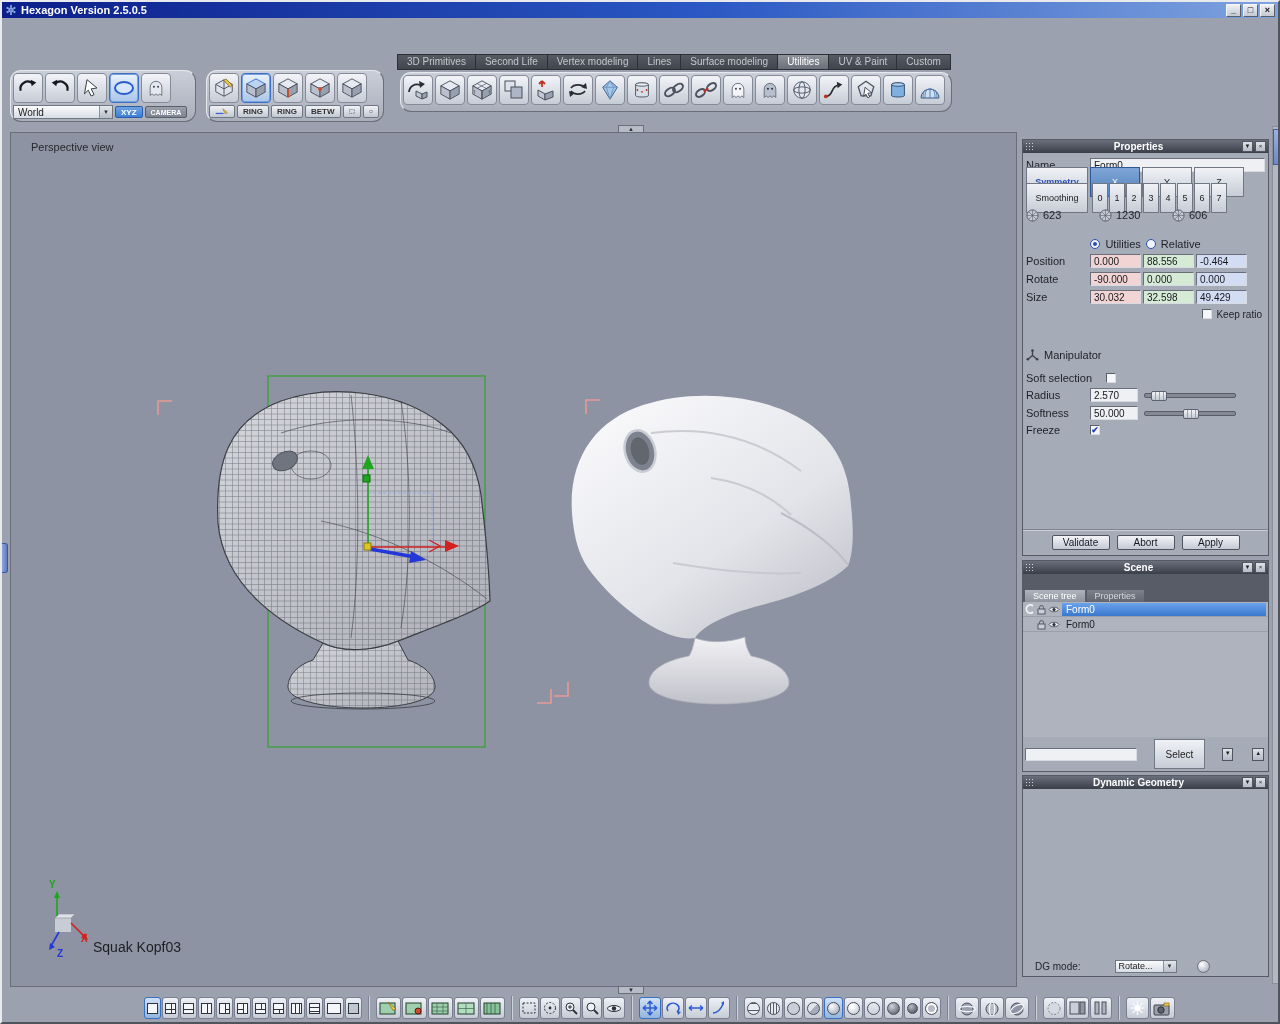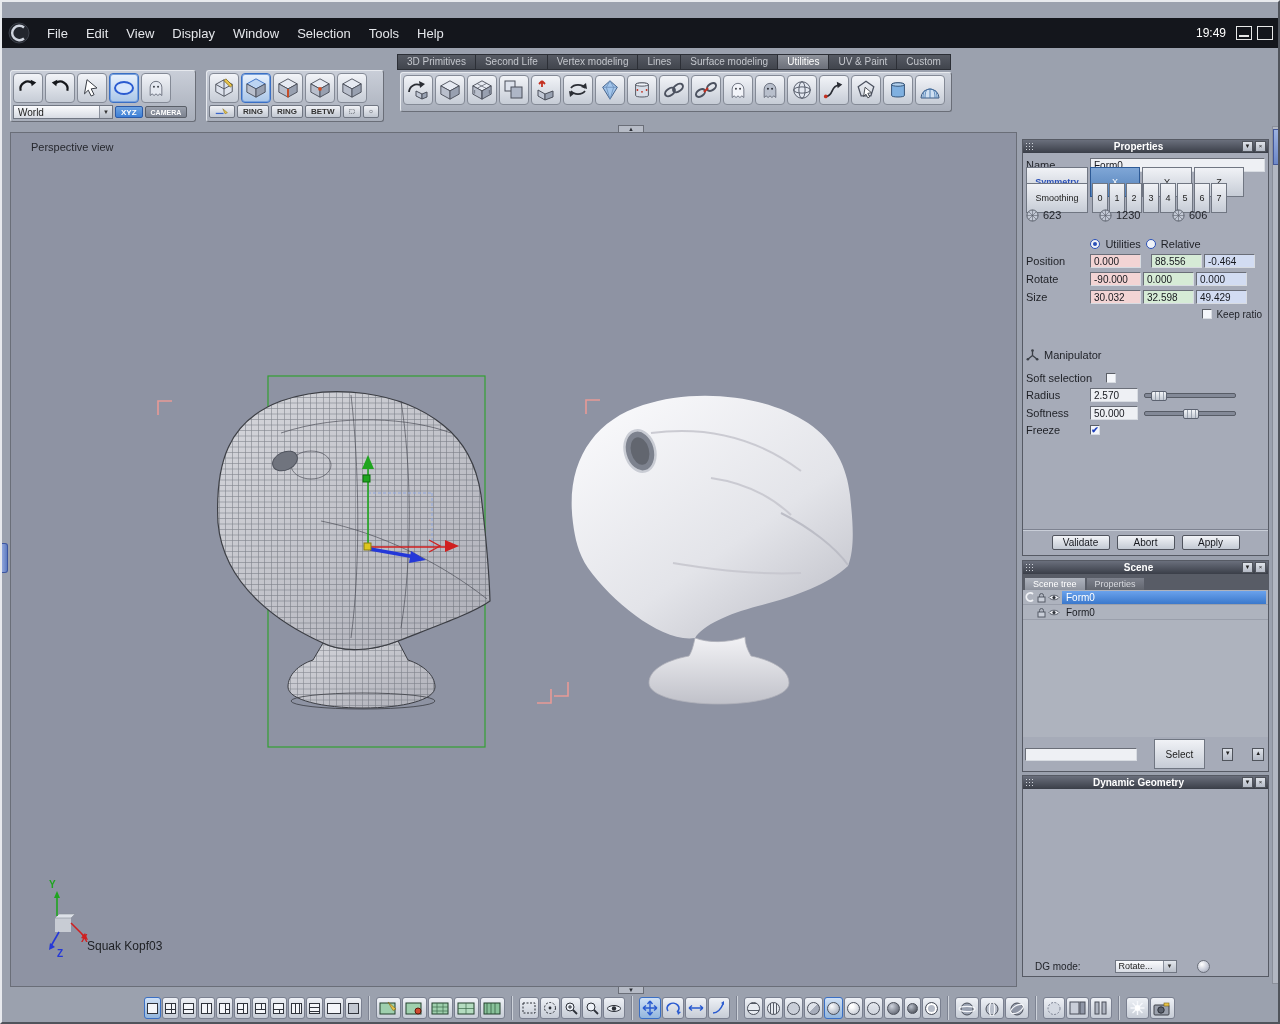--- a/index.html
+++ b/index.html
@@ -20,35 +20,35 @@
   .clock{margin-left:auto;font-size:12px;color:#fff;padding-right:10px}
   .mb-btn{width:16px;height:14px;border:1px solid #e8e8e8;margin-right:5px;position:relative}
   .mb-btn.min::after{content:"";position:absolute;left:2px;bottom:2px;width:10px;height:2px;background:#e8e8e8}
 
   
   .tabstrip{position:absolute;left:395px;top:52px;height:16px;display:flex;background:#2c2f36;padding:1px;gap:1px}
   .tab{background:linear-gradient(#565a63,#41454d);color:#c3c6cc;font-size:10px;padding:1px 9px 0;white-space:nowrap;cursor:default}
   .tab.active{background:linear-gradient(#8e929b,#6b6f79);color:#fff}
 
   
-  .tgroup{position:absolute;background:linear-gradient(#c9ced8,#a8aeba);border:1px solid;border-color:#e6e9ee #6a6e78 #6a6e78 #e6e9ee;border-radius:3px;padding:2px}
+  .tgroup{position:absolute;background:linear-gradient(#c9ced8,#a8aeba);border:1px solid;border-color:#e6e9ee #6a6e78 #6a6e78 #e6e9ee;border-radius:11px;padding:2px}
   .trow{display:flex;align-items:center;gap:2px}
   .tbtn{width:30px;height:30px;border-radius:4px;background:linear-gradient(#f2f4f8,#c6ccd6);border:1px solid #848a96;display:flex;align-items:center;justify-content:center;cursor:default}
   .tbtn.active{background:linear-gradient(#eaf2fd,#a9c6e8);border:1px solid #3a6fc4;box-shadow:0 0 0 1px #7aa2dc inset}
   .tbtn svg{display:block}
   .minibtn{height:13px;background:linear-gradient(#f0f2f6,#c2c8d2);border:1px solid #707682;border-radius:2px;font-size:8px;font-weight:bold;color:#333;display:flex;align-items:center;justify-content:center;padding:0 5px;cursor:default}
   .minibtn.blue{background:linear-gradient(#6fa3e0,#3d7fd6);color:#fff;border-color:#2a5aa8}
   .minibtn.gray{background:linear-gradient(#9aa0ac,#7d8390);color:#fff;border-color:#5a5f68}
   .dropdown{height:14px;background:linear-gradient(#fafbfd,#d8dce4);border:1px solid #707682;display:flex;align-items:center;font-size:10px;color:#222;cursor:default}
   .dropdown .dd-arrow{margin-left:auto;width:13px;height:100%;background:linear-gradient(#e4e8ee,#b8bec8);border-left:1px solid #8a909c;font-size:6px;display:flex;align-items:center;justify-content:center;color:#333}
 
   
   .viewport{position:absolute;left:8px;top:130px;width:1007px;height:855px;background:#8e93a3;border:1px solid #6a6e78}
   .vp-label{position:absolute;left:20px;top:8px;font-size:11px;color:#26282e}
-  .model-label{position:absolute;left:76px;top:806px;font-size:12px;color:#1c1e22}
+  .model-label{position:absolute;left:82px;top:806px;font-size:14px;color:#1c1e22}
   .axis-label{position:absolute;font-size:10px;font-weight:bold}
   .vp-tab{position:absolute;width:26px;height:8px;background:#b6bbc6;border:1px solid #6a6e78;font-size:6px;line-height:6px;text-align:center;color:#2a2d34}
 
   
   .panel{position:absolute;background:#a6abb8;border:1px solid #565a64;display:flex;flex-direction:column}
   .phead{height:13px;background:linear-gradient(#6a6f7c,#3a3e48);display:flex;align-items:center;flex:none}
   .phead .grip{width:10px;height:9px;margin-left:2px;background-image:radial-gradient(circle,#cfd3da .7px,transparent .8px);background-size:3px 3px}
   .phead .ptitle{flex:1;text-align:center;color:#fff;font-size:10px;font-weight:bold;line-height:13px}
   .pbtn{width:11px;height:11px;background:linear-gradient(#dfe3ea,#b4bac6);border:1px solid #50545c;font-size:6px;line-height:9px;text-align:center;color:#222;margin-right:2px}
   .prow{display:flex;align-items:center;padding:0 3px;flex:none}
@@ -60,21 +60,21 @@
   .sqbtn.axis{width:50px;margin-left:2px}
   .sqbtn.axis.active{background:linear-gradient(#7fa6d6,#5381ba);color:#fff;border-color:#2d5a96}
   .checkbox{width:10px;height:10px;background:#f4f6fa;border:1px solid;border-color:#5a5e66 #d8dce2 #d8dce2 #5a5e66;position:relative;font-size:9px;line-height:9px;color:#1d3fbc;text-align:center;font-weight:bold}
   .radio{width:10px;height:10px;border-radius:50%;border:1.5px solid #2a50b8;background:#f0f3f8;position:relative}
   .radio.sel::after{content:"";position:absolute;left:2px;top:2px;width:4px;height:4px;border-radius:50%;background:#2a50b8}
   .track{width:92px;height:5px;background:#838997;border:1px solid #575c66;border-radius:2px;position:relative;margin-left:6px}
   .handle{position:absolute;top:-3px;width:16px;height:10px;background:linear-gradient(#f4f6f9,#c2c8d2);border:1px solid #5c6270;border-radius:2px;background-image:repeating-linear-gradient(90deg,transparent 0 3px,#9aa2ae 3px 4px),linear-gradient(#f4f6f9,#c2c8d2)}
   .vbtn{width:58px;height:15px;background:linear-gradient(#f2f4f8,#c4cad4);border:1px solid #50545e;border-radius:2px;font-size:10px;color:#16181e;display:flex;align-items:center;justify-content:center;cursor:default}
 
   
-  .scenetabs{display:flex;background:#585c66;padding:4px 0 0 2px;gap:2px;flex:none}
+  .scenetabs{display:flex;background:#585c66;padding:16px 0 0 2px;gap:2px;flex:none}
   .scenetab{font-size:9px;padding:1px 8px;background:linear-gradient(#7d818c,#62666f);color:#d6d8dd;cursor:default}
   .scenetab.active{background:linear-gradient(#aeb3bd,#8e939e);color:#fff}
   .scenebody{flex:1;background:#aeb3be;overflow:hidden}
   .scenerow{height:15px;display:flex;align-items:center;gap:2px;padding:0 2px;border-bottom:1px solid #9a9fab}
   .srow-name{flex:1;font-size:10px;color:#1a1c22;padding-left:4px;height:13px;line-height:13px}
   .srow-name.sel{background:linear-gradient(#6aa2ec,#3a78cc);color:#fff}
   .scenefoot{display:flex;align-items:center;gap:17px;padding:2px;flex:none;background:#a6abb8}
 
   
   .bottombar{position:absolute;left:0;top:990px;width:1280px;height:32px;display:flex;align-items:center;padding-left:142px}
@@ -87,38 +87,33 @@
 
   .scrollbar{position:absolute;left:1270px;top:124px;width:8px;height:858px;background:#b2b7c2;border:1px solid #8a8f9a}
   .thumb{position:absolute;left:0;top:2px;width:6px;height:36px;background:linear-gradient(#9db2e0,#6d88c8);border:1px solid #44589a}
   .splitter{position:absolute;left:0;top:541px;width:6px;height:30px;background:linear-gradient(90deg,#8ea4da,#5f7cc0);border:1px solid #3c55a0;border-left:none;border-radius:0 3px 3px 0}
 </style>
 </head>
 <body>
 
 <div class="root">
 
-
-  <div class="menubar">
-    <svg class="logo" viewBox="0 0 22 22">
-        <circle cx="11" cy="11" r="10" fill="#23262e" stroke="#3c404a"></circle>
-        <path d="M16 5.5A7.2 7.2 0 1 0 16 16.5" fill="none" stroke="#cfd4de" stroke-width="2.4"></path>
+  <div class="titlebar">
+    <svg class="appicon" viewBox="0 0 12 12">
+        <path d="M6 1v10M1.7 3.5l8.6 5M10.3 3.5l-8.6 5" stroke="#bcd2f2" stroke-width="1.6"></path>
+        <path d="M6 1v10M1.7 3.5l8.6 5M10.3 3.5l-8.6 5" stroke="#2a58c4" stroke-width=".6"></path>
       </svg>
-    <span class="menu-item">File</span>
-    <span class="menu-item">Edit</span>
-    <span class="menu-item">View</span>
-    <span class="menu-item">Display</span>
-    <span class="menu-item">Window</span>
-    <span class="menu-item">Selection</span>
-    <span class="menu-item">Tools</span>
-    <span class="menu-item">Help</span>
-    <span class="clock">19:49</span>
-    <div class="mb-btn min"></div>
-    <div class="mb-btn"></div>
-  </div>
+    <span>Hexagon Version 2.5.0.5</span>
+    <div class="tb-btns">
+      <div class="tb-btn">_</div>
+      <div class="tb-btn">□</div>
+      <div class="tb-btn">×</div>
+    </div>
+  </div>
+
 
   <div class="tabstrip">
     <div class="tab">3D Primitives</div>
     <div class="tab">Second Life</div>
     <div class="tab">Vertex modeling</div>
     <div class="tab">Lines</div>
     <div class="tab">Surface modeling</div>
     <div class="tab active">Utilities</div>
     <div class="tab">UV &amp; Paint</div>
     <div class="tab">Custom</div>
@@ -491,21 +486,21 @@
 
     <div class="prow" style="height:16px;margin-top:12px;justify-content:center;gap:5px">
       <div class="radio sel"></div>
       <span class="plabel">Utilities</span>
       <div class="radio"></div>
       <span class="plabel">Relative</span>
     </div>
     <div class="prow" style="height:18px">
       <span class="plabel" style="width:64px">Position</span>
       <input class="pfield num nx" value="0.000" style="">
-      <input class="pfield num ny" style="margin-left: 10px;" value="88.556">
+      <input class="pfield num ny" style="margin-left: 2px;" value="88.556">
       <input class="pfield num nz" style="margin-left: 2px;" value="-0.464">
     </div>
     <div class="prow" style="height:18px">
       <span class="plabel" style="width:64px">Rotate</span>
       <input class="pfield num nx" value="-90.000" style="">
       <input class="pfield num ny" style="margin-left: 2px;" value="0.000">
       <input class="pfield num nz" style="margin-left: 2px;" value="0.000">
     </div>
     <div class="prow" style="height:18px">
       <span class="plabel" style="width:64px">Size</span>

